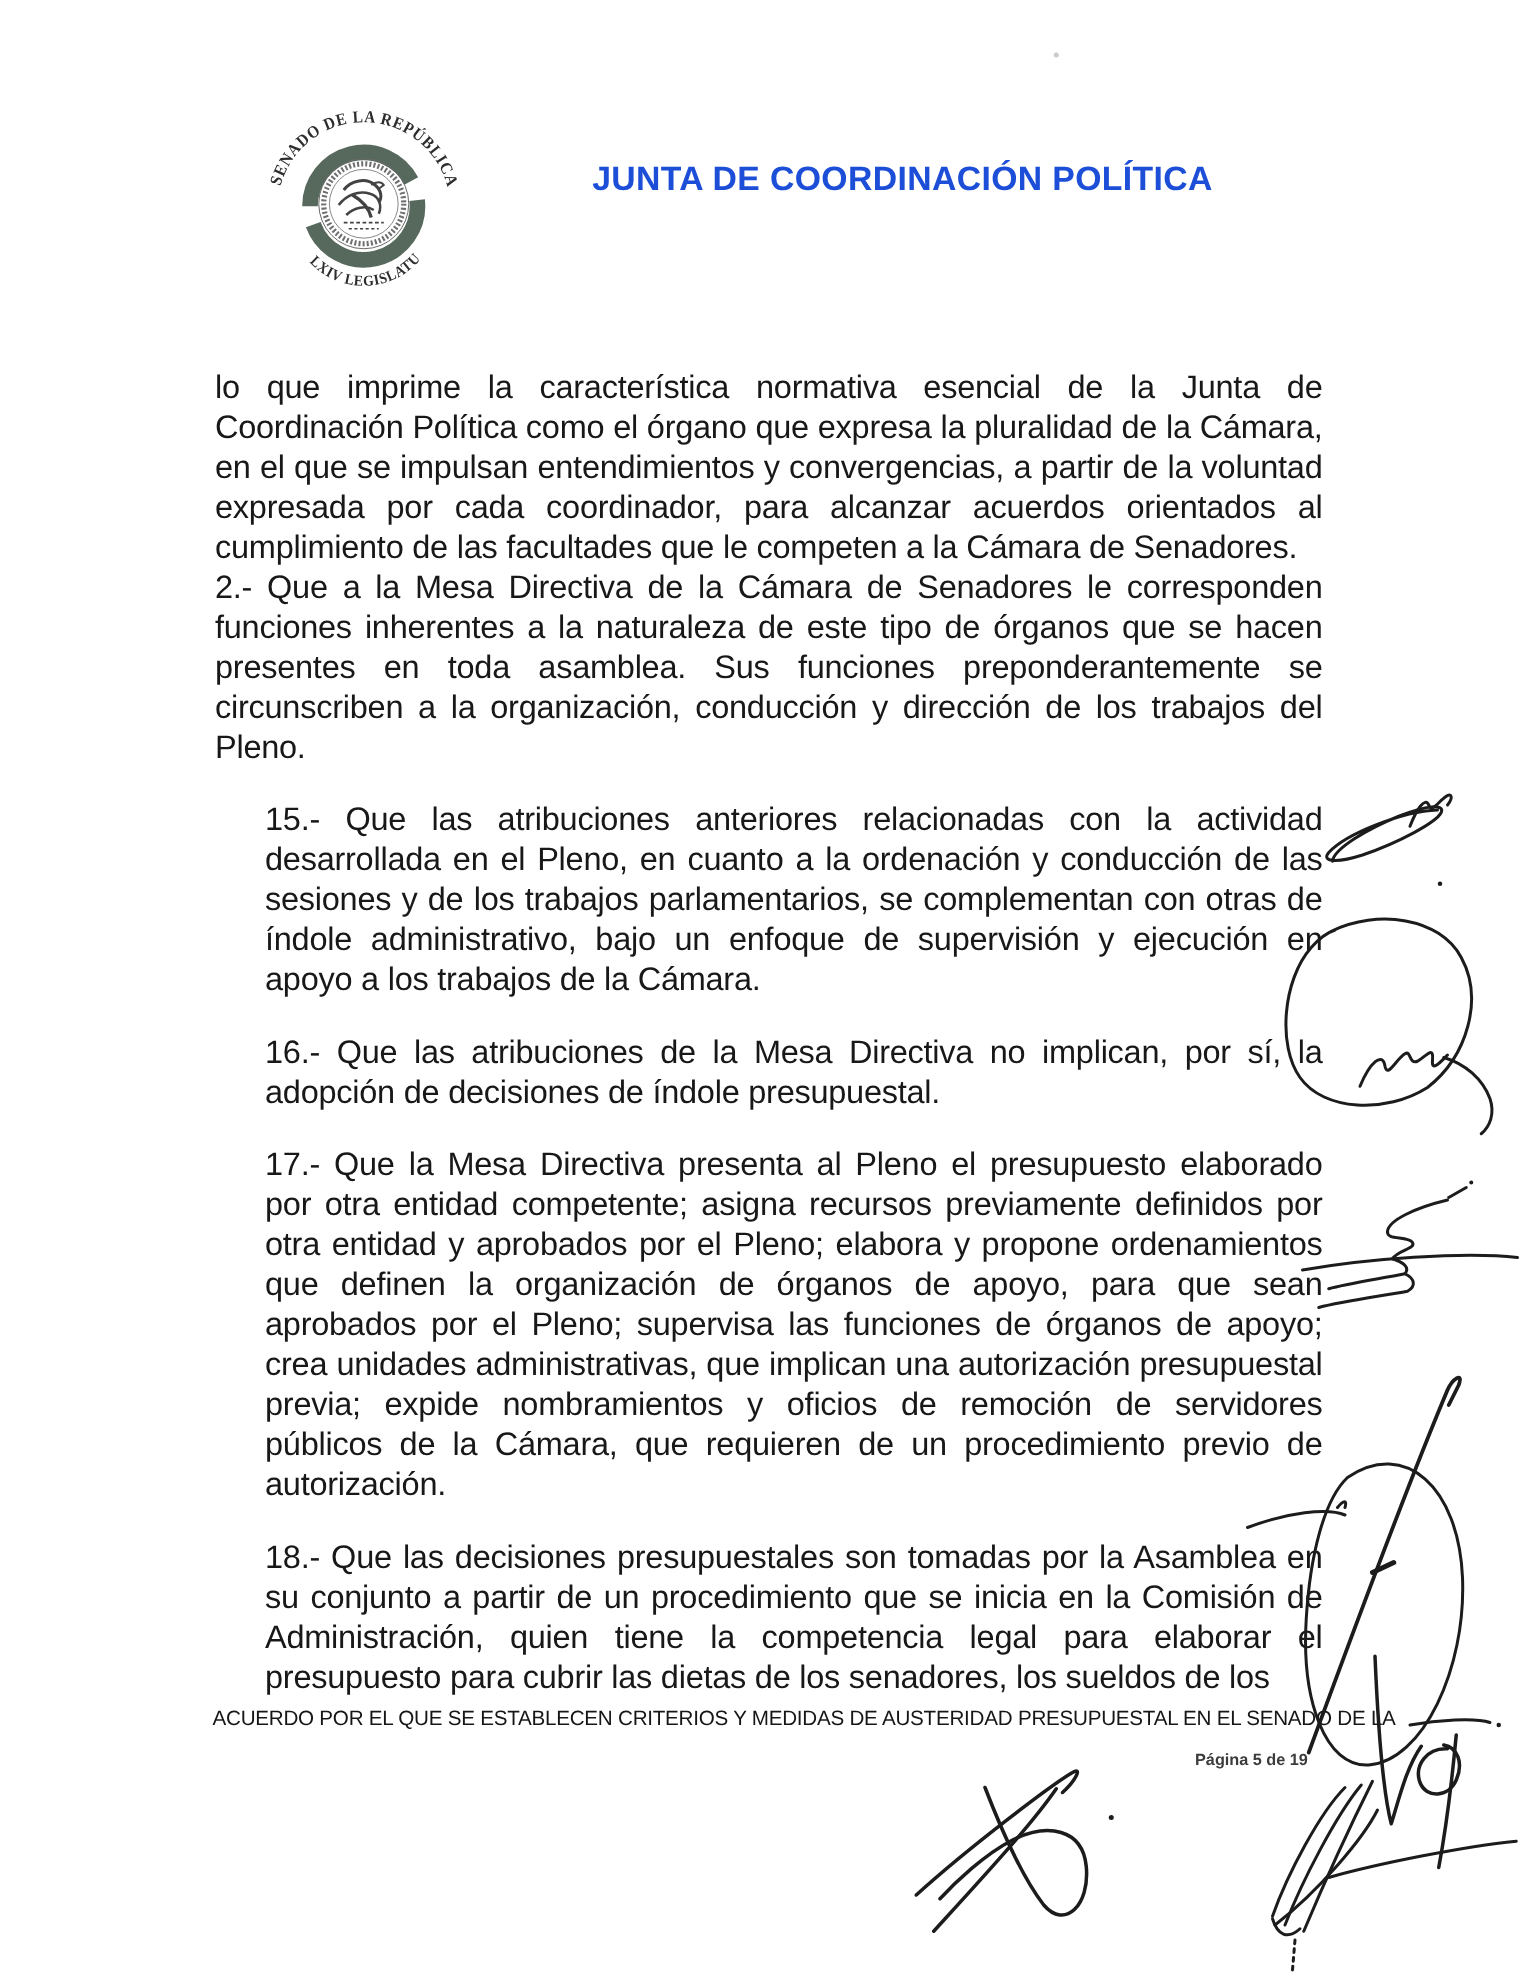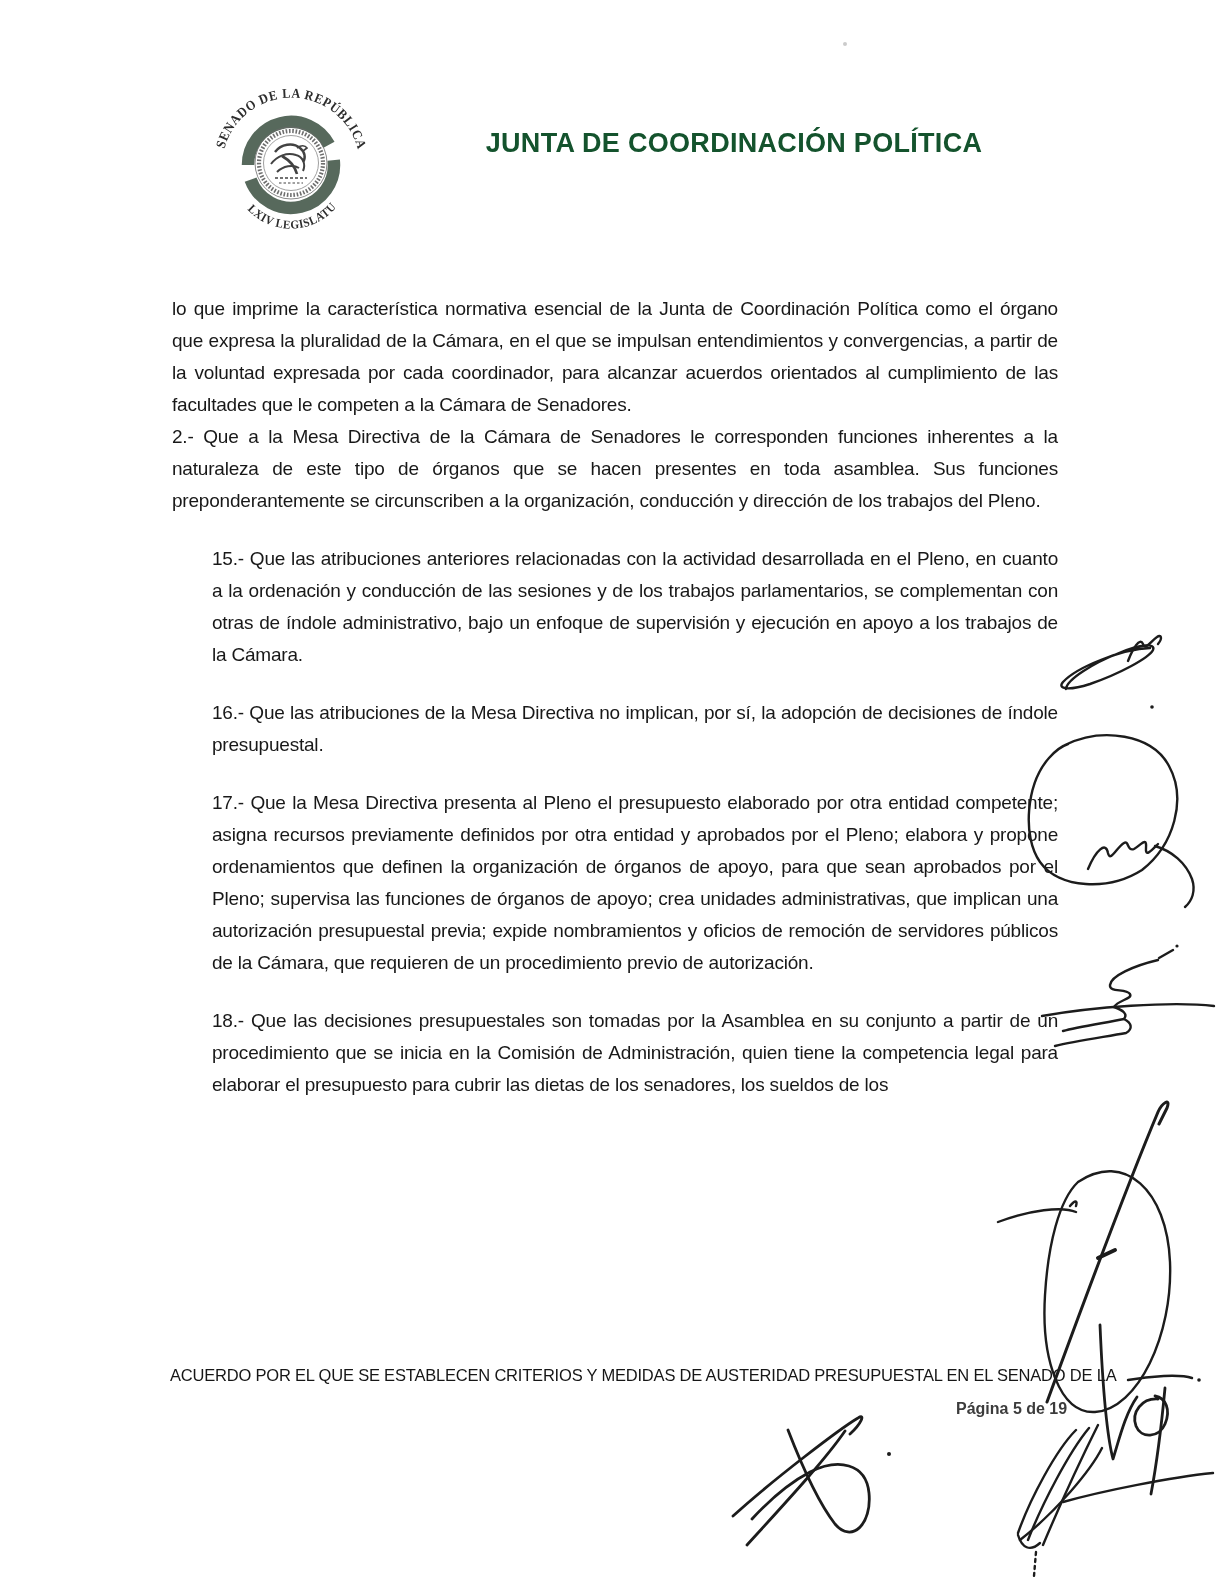--- a/index.html
+++ b/index.html
@@ -10,33 +10,33 @@
     background:#ffffff;
     overflow:hidden;
     font-family:"Liberation Sans", sans-serif;
     color:#1a1a1a;
   }
   
   .seal-wrap{
     position:absolute;left:197px;top:82px;width:178px;height:158px;
   }
   .title-block{
-    position:absolute;left:404px;top:128px;width:660px;
+    position:absolute;left:392px;top:128px;width:660px;
     text-align:center;
     font-weight:bold;
     font-size:27px;
     line-height:31px;
     letter-spacing:0.3px;
-    color:#14532d;
+    color:#1d4ed8;
   }
   .title-block div{white-space:nowrap;}
   
   .body-text{
     position:absolute;left:172px;top:293px;width:886px;
-    font-size:19px;
+    font-size:26px;
     line-height:32px;
     letter-spacing:-0.2px;
     text-align:justify;
     color:#181818;
   }
   .body-text p{margin:0;}
   .body-text p.gap{margin-top:26px;margin-left:40px;}
   
   .footer-acuerdo{
     position:absolute;left:170px;top:1362px;width:882px;
@@ -46,21 +46,21 @@
     color:#161616;
   }
   .footer-acuerdo .jline{
     text-align:justify;
     text-align-last:justify;
     white-space:nowrap;
     transform:scaleX(1.0);
   }
   .page-number{
     position:absolute;left:956px;top:1400px;
-    font-size:16px;
+    font-size:13px;
     font-weight:bold;
     color:#3c3c3c;
     letter-spacing:0;
   }
   
   .ink-overlay{
     position:absolute;left:0;top:0;width:1224px;height:1584px;
     pointer-events:none;
   }
   .seal-arc-text{

